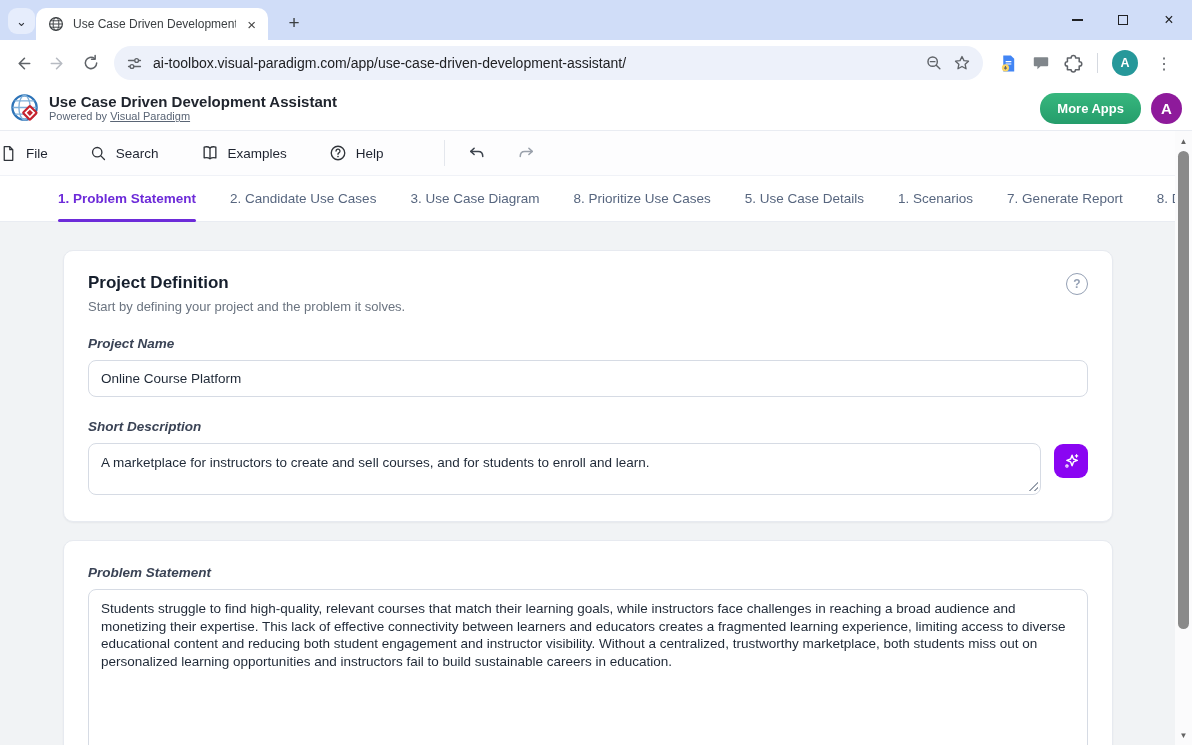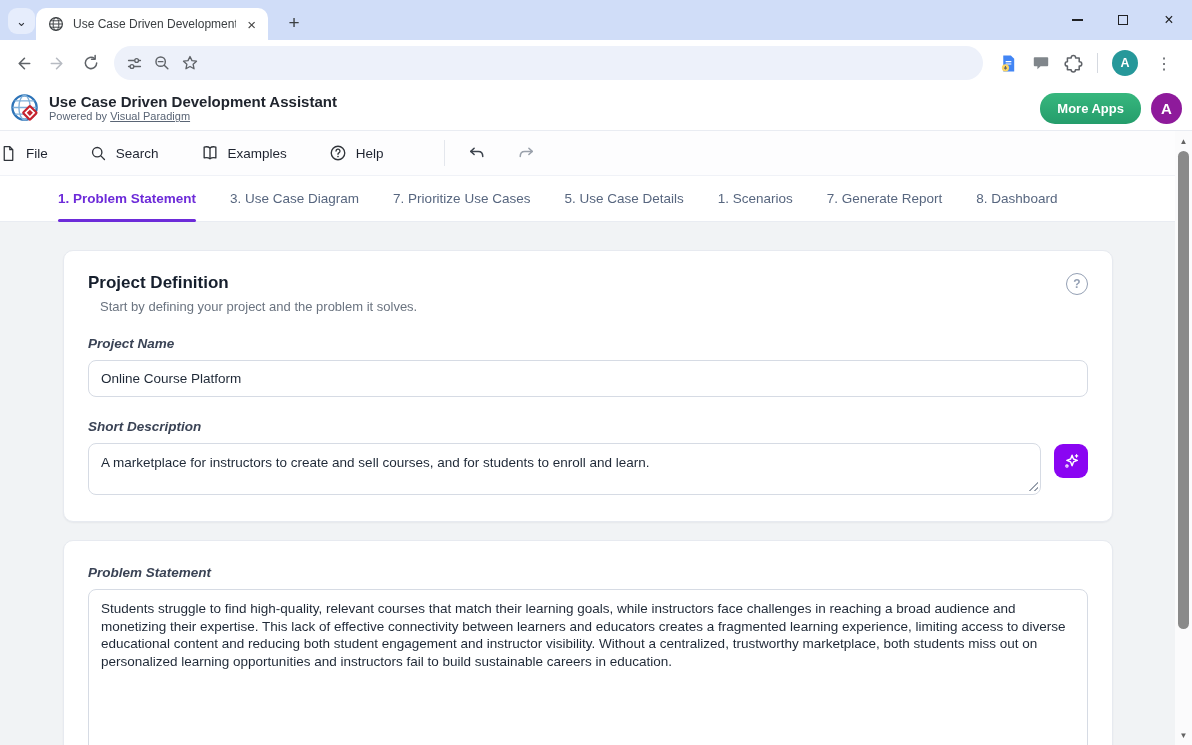--- a/index.html
+++ b/index.html
@@ -75,21 +75,21 @@
   .step.active { color:#6d2bd9; font-weight:bold; }
   .step.active::after { content:""; position:absolute; left:0; right:0; bottom:-1px; height:3px;
     background:#6d2bd9; border-radius:2px; }
 
   .page { height:523px; background:#f1f3f5; padding:28px 79px 0 63px; overflow:hidden; }
   .card { background:#fff; border:1px solid #e7eaf0; border-radius:10px;
     box-shadow:0 1px 2px rgba(16,24,40,.05); padding:22px 24px 26px; }
   .card + .card { margin-top:18px; }
   .card-head { display:flex; justify-content:space-between; align-items:flex-start; }
   .card-title { font-size:17px; font-weight:bold; color:#161f2d; }
-  .card-sub { font-size:13px; color:#6b7480; margin-top:6px;margin-left:12px; }
+  .card-sub { font-size:13px; color:#6b7480; margin-top:6px; }
   .help-circ { width:22px; height:22px; border-radius:50%; border:1.6px solid #94a0b4; color:#94a0b4;
     display:flex; align-items:center; justify-content:center; font-size:12px; font-weight:bold; cursor:pointer; }
   .field-label { font-size:13.5px; font-weight:bold; color:#3a4355; margin:22px 0 9px;font-style:italic; }
   .text-input { width:100%; height:37px; border:1px solid #d6dbe4; border-radius:8px; padding:0 12px;
     font-family:inherit; font-size:13.5px; color:#1f2937; background:#fff; outline:none; }
   .desc-row { display:flex; align-items:flex-start; gap:13px; }
   .ta-wrap { position:relative; flex:1; }
   textarea.ta { width:100%; border:1px solid #d6dbe4; border-radius:8px; padding:10px 12px;
     font-family:inherit; font-size:13.5px; line-height:17.5px; color:#1f2937; background:#fff;
     resize:none; outline:none; display:block; }
@@ -162,20 +162,21 @@
         </svg>
     </div>
     <div class="urlbar">
       <span class="icn">
         <svg width="17" height="17" viewBox="0 0 20 20">
             <path d="M3 6.5 h14 M3 13.5 h14" stroke="currentColor" stroke-width="1.6" stroke-linecap="round"></path>
             <circle cx="12.5" cy="6.5" r="2.2" fill="#edf1fa" stroke="currentColor" stroke-width="1.6"></circle>
             <circle cx="7" cy="13.5" r="2.2" fill="#edf1fa" stroke="currentColor" stroke-width="1.6"></circle>
           </svg>
       </span>
+      <span class="url-text">ai-toolbox.visual-paradigm.com/app/use-case-driven-development-assistant/</span>
       <span class="icn">
         <svg width="18" height="18" viewBox="0 0 20 20">
             <circle cx="8.5" cy="8.5" r="5.2" fill="none" stroke="currentColor" stroke-width="1.6"></circle>
             <path d="M12.5 12.5 L16.5 16.5 M6 8.5 h5" stroke="currentColor" stroke-width="1.6" stroke-linecap="round"></path>
           </svg>
       </span>
       <span class="icn">
         <svg width="18" height="18" viewBox="0 0 20 20">
             <path d="M10 2.8 l2.2 4.6 5 .6 -3.7 3.4 1 5 -4.5-2.5 -4.5 2.5 1-5 L2.8 8 l5-.6 z" fill="none" stroke="currentColor" stroke-width="1.5" stroke-linejoin="round"></path>
           </svg>
@@ -288,24 +289,27 @@
             </svg>
         </span>
       </div>
     </div>
 
     <div class="stepnav">
       <div class="step active">
           <span>1. Problem Statement</span>
         </div>
       <div class="step">
+          <span>2. Candidate Use Cases</span>
+        </div>
+      <div class="step">
           <span>3. Use Case Diagram</span>
         </div>
       <div class="step">
-          <span>7. Prioritize Use Cases</span>
+          <span>8. Prioritize Use Cases</span>
         </div>
       <div class="step">
           <span>5. Use Case Details</span>
         </div>
       <div class="step">
           <span>1. Scenarios</span>
         </div>
       <div class="step">
           <span>7. Generate Report</span>
         </div>

